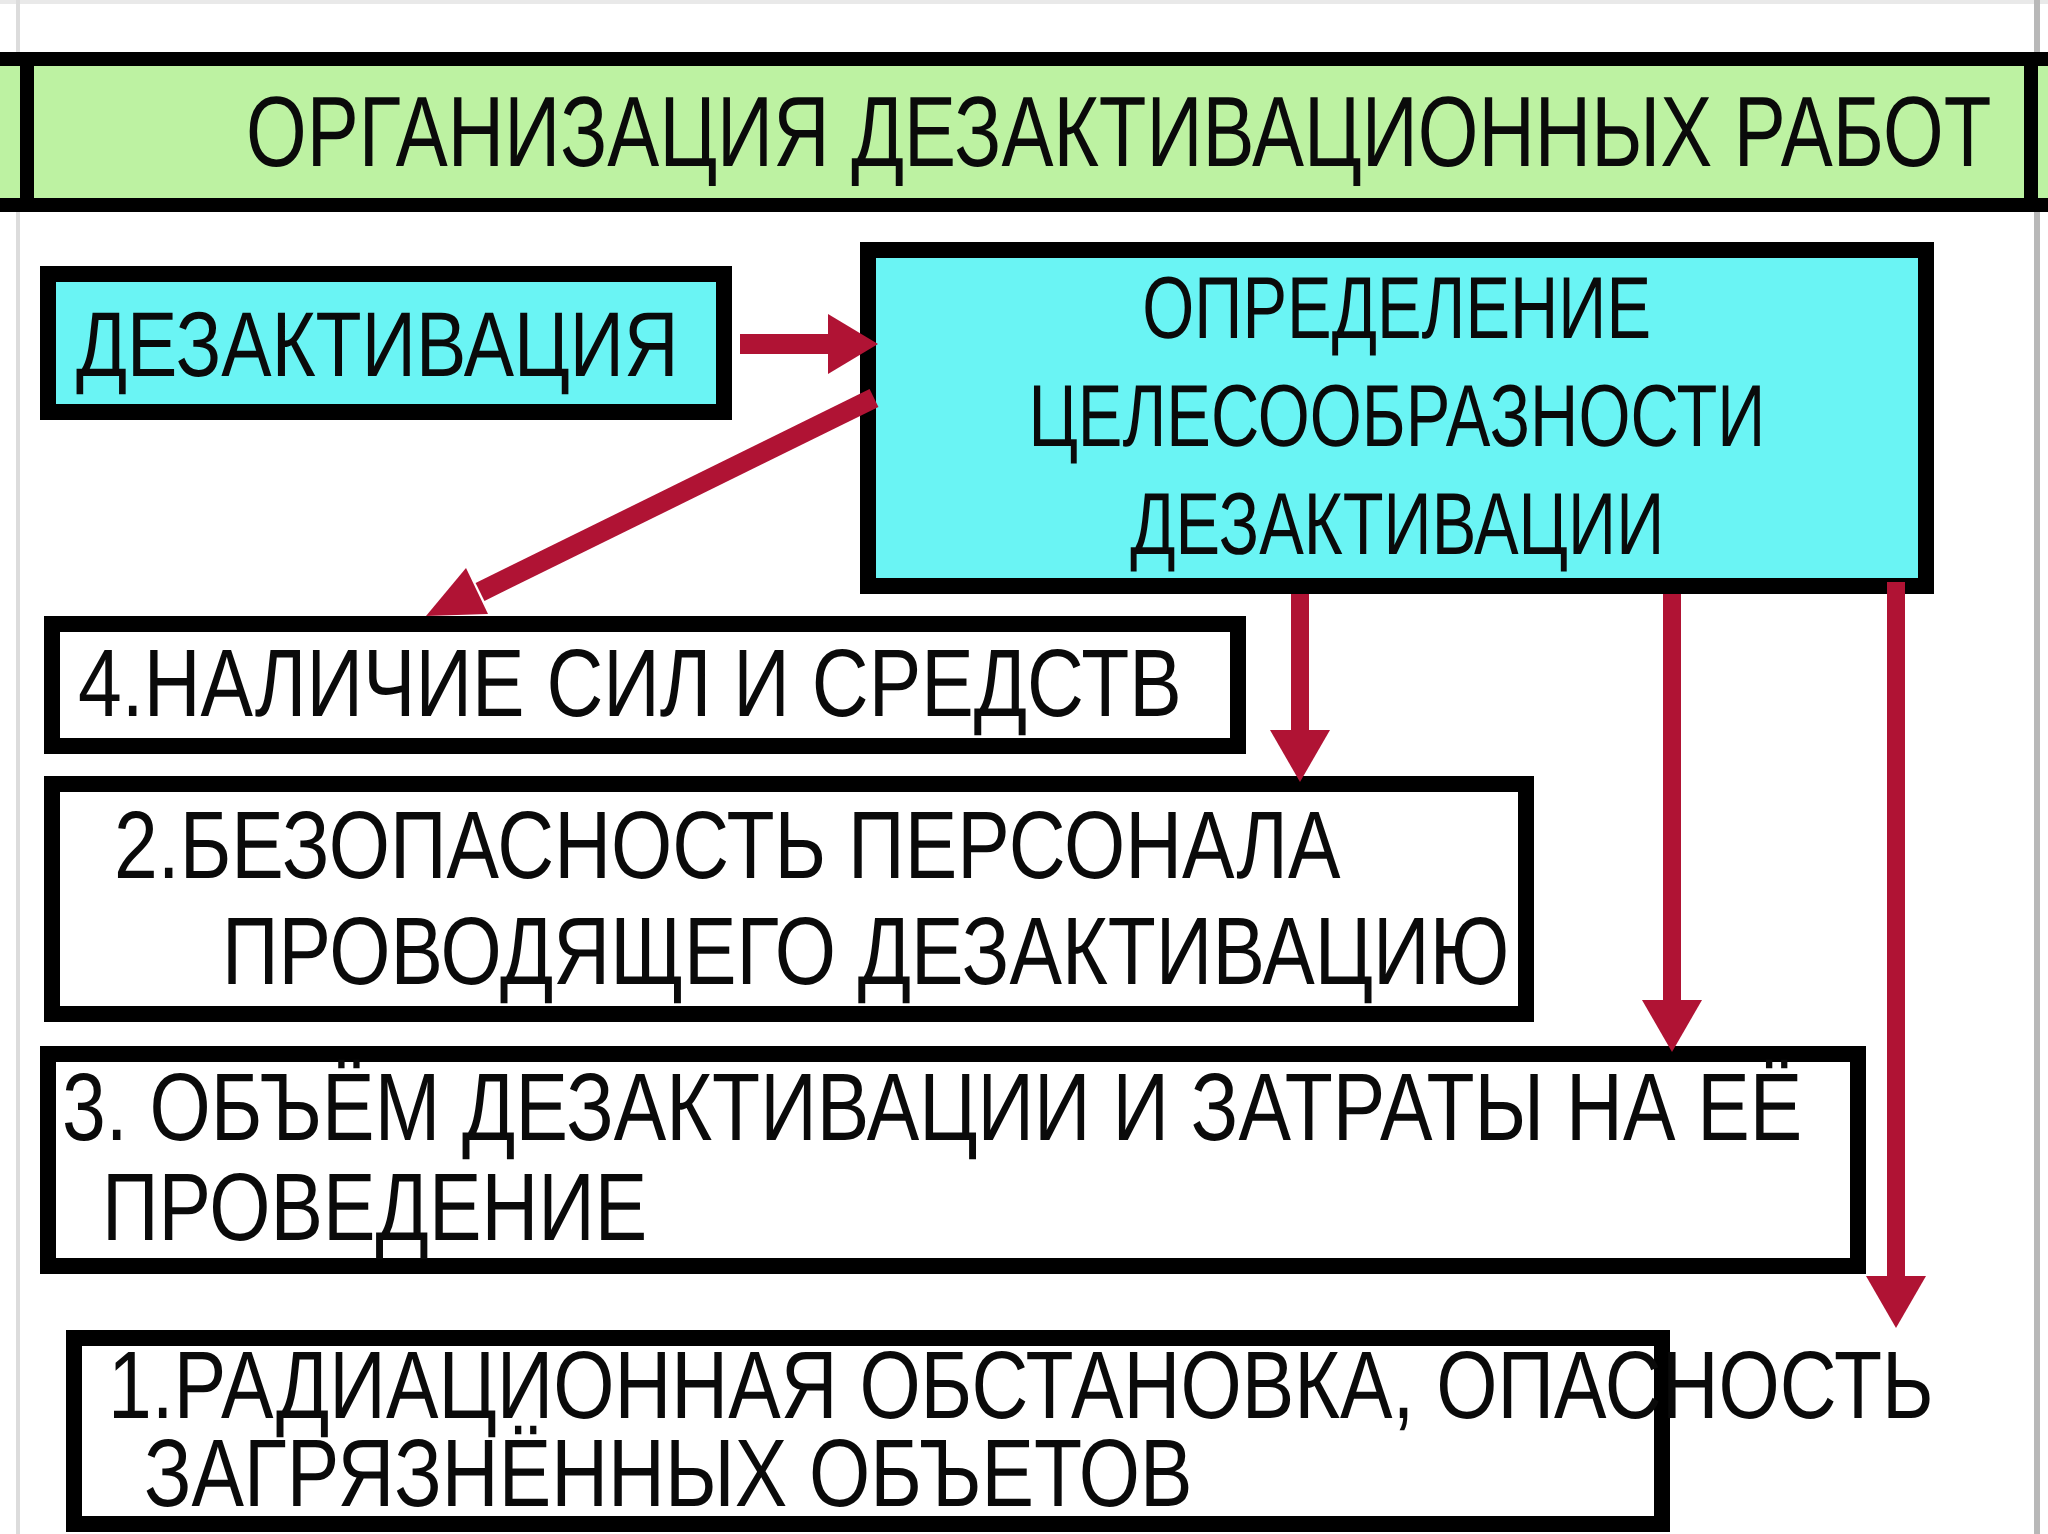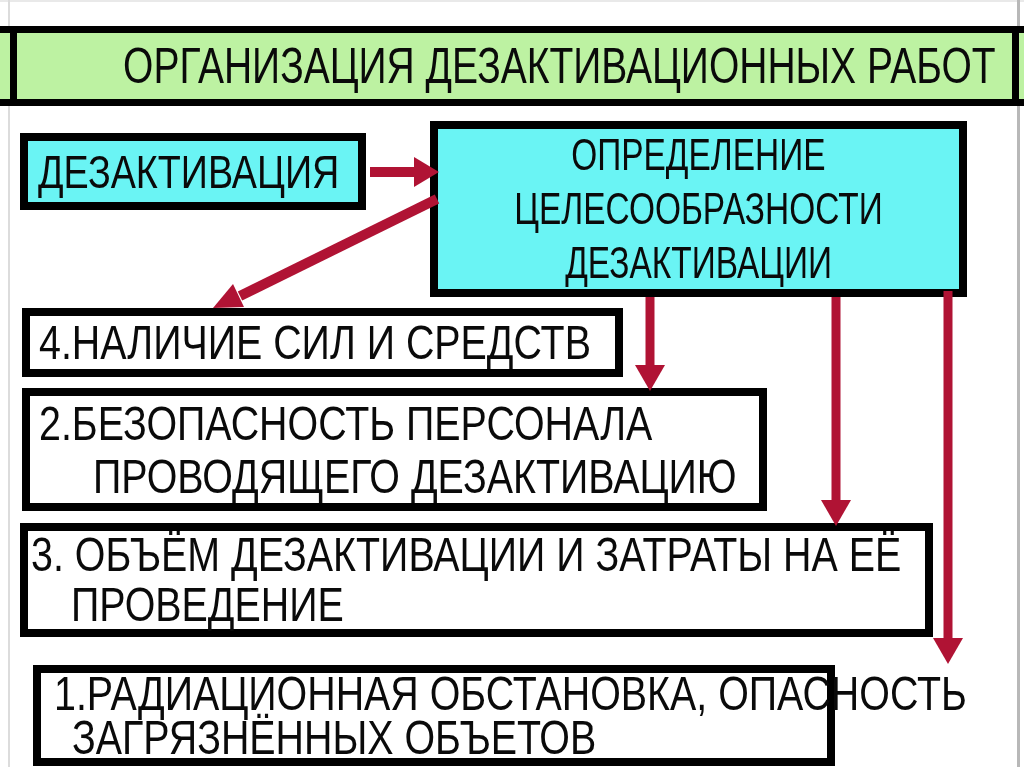--- a/index.html
+++ b/index.html
@@ -44,26 +44,26 @@
   .dbox.cyan{background:var(--box-cyan);}
   .line{white-space:nowrap;font-size:48px;line-height:52px;}
   .line .tx{display:inline-block;transform:scaleX(0.82);transform-origin:0 50%;white-space:nowrap;}
   .centered .line{text-align:center;font-size:44px;line-height:54px;}
   .centered .line .tx{transform:scaleX(0.76);transform-origin:50% 50%;}
 
   #box-dezaktivacia{left:20px;top:133px;width:346px;height:77px;padding-left:10px;text-decoration:underline;}
   #box-dezaktivacia .line{font-size:46px;}
   #box-opredelenie{left:430px;top:121px;width:537px;height:176px;}
   #box-factor4{left:22px;top:308px;width:601px;height:69px;padding-left:9px;}
-  #box-factor2{left:22px;top:388px;width:745px;height:123px;padding-left:9px;}
+  #box-factor2{left:22px;top:388px;width:745px;height:123px;padding-left:27px;}
   #box-factor2 .line{line-height:53px;}
   #box-factor2 .line.l2{margin-left:54px;}
   #box-factor3{left:20px;top:523px;width:913px;height:114px;padding-left:3px;}
   #box-factor3 .line{line-height:50px;}
-  #box-factor3 .line.l2{margin-left:40px;}
+  #box-factor3 .line.l2{margin-left:20px;}
   #box-factor1{left:33px;top:665px;width:802px;height:101px;padding-left:13px;}
   #box-factor1 .line{line-height:44px;}
   #box-factor1 .line.l2{margin-left:18px;}
 
   .arrow-layer{position:absolute;left:0;top:0;width:1024px;height:767px;pointer-events:none;}
   .arrow-layer .shaft{stroke:var(--arrow-crimson);}
   .arrow-layer .head{fill:var(--arrow-crimson);stroke:none;}
 </style>
 </head>
 <body>

